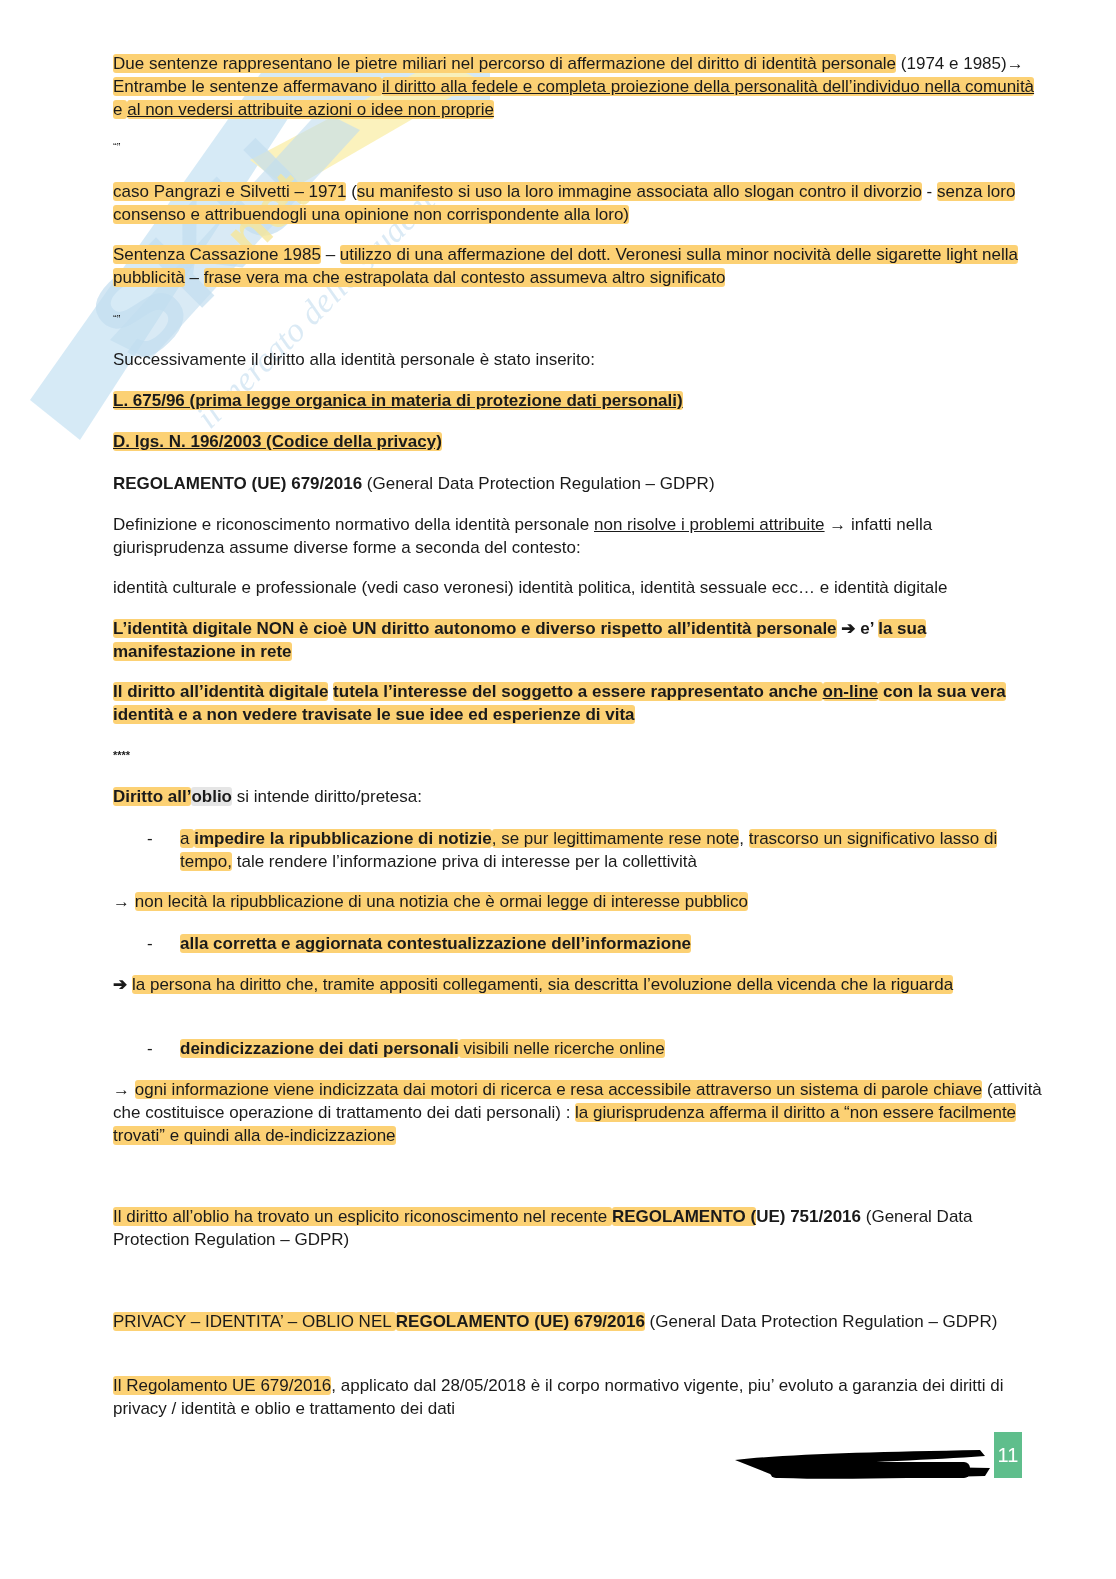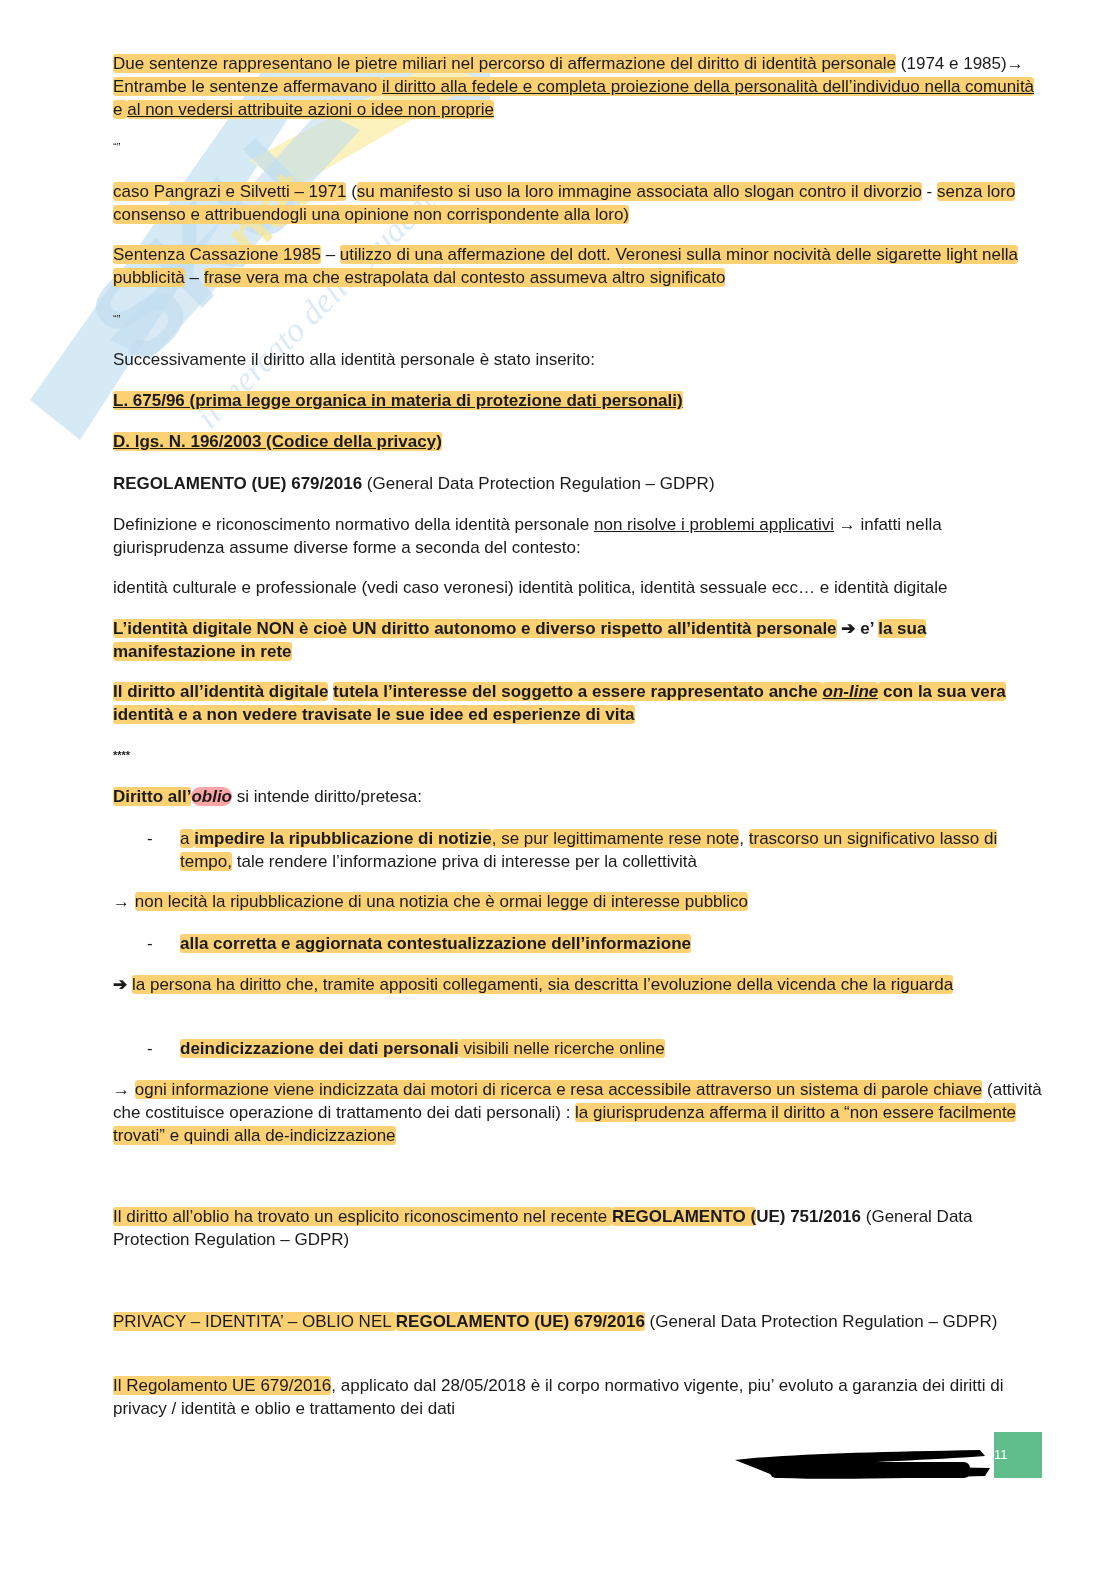--- a/index.html
+++ b/index.html
@@ -4,31 +4,31 @@
 <style>
   html, body { margin: 0; padding: 0; background: #ffffff; }
   body { width: 1116px; height: 1579px; position: relative; overflow: hidden;
          font-family: "Liberation Sans", sans-serif; color: #1a1a1a; }
   .watermark { position: absolute; left: 20px; top: 40px; width: 480px; height: 420px;
                pointer-events: none; z-index: 0; }
   .page { position: absolute; left: 105px; top: 44px; width: 930px; z-index: 1;
           font-size: 17px; line-height: 23px; }
   .p { position: absolute; left: 0; width: 930px; margin: 8px; }
   .hl { background: #fcd174; border-radius: 3px; box-decoration-break: clone; -webkit-box-decoration-break: clone; }
-  .hl2 { background: #fca5a5; border-radius: 9px; font-style: italic; }
+  .hl2 { background: #e5e5e5; border-radius: 3px; }
   .u { text-decoration: underline; }
   .b { font-weight: bold; }
-  .i { font-style: italic; }
+  .i { }
   .small { font-size: 11px; }
   .bullet { position: absolute; left: 34px; }
   .indent { padding-left: 67px; display: block; }
   .footer { position: absolute; left: 730px; top: 1432px; width: 320px; height: 60px; z-index: 2; }
   .redact { position: absolute; left: 0; top: 10px; width: 270px; height: 40px; }
-  .pagenum { position: absolute; left: 264px; top: 0; width: 48px; height: 46px; background: #5fbe8c;
-             color: #ffffff; font-size: 13px; line-height: 46px; text-align: left; }
+  .pagenum { position: absolute; left: 264px; top: 0; width: 28px; height: 46px; background: #5fbe8c;
+             color: #ffffff; font-size: 20px; line-height: 46px; text-align: center; }
 </style>
 </head>
 <body>
 
 <svg class="watermark" viewBox="0 0 480 420">
   <polygon points="10,360 250,20 470,20 470,60 280,60 60,400" fill="#cfe6f4" opacity="0.85"></polygon>
   <polygon points="230,120 420,20 460,40 270,150" fill="#fbf1b6" opacity="0.9"></polygon>
   <polygon points="90,300 300,70 340,90 130,320" fill="#bfdcee" opacity="0.6"></polygon>
   <text x="120" y="330" transform="rotate(-45 120 330)" font-family="Liberation Sans, sans-serif" font-size="120" font-weight="bold" fill="#c3def0" opacity="0.7">SKU</text>
   <text x="230" y="220" transform="rotate(-45 230 220)" font-family="Liberation Sans, sans-serif" font-size="60" font-weight="bold" fill="#f6e79a" opacity="0.8">net</text>
@@ -61,21 +61,21 @@
 
   <p class="p b" style="top:378px">
     <span class="hl u">D. lgs. N. 196/2003 (Codice della privacy)</span>
   </p>
 
   <p class="p" style="top:420px">
     <span class="b">REGOLAMENTO (UE) 679/2016</span><span> (General Data Protection Regulation – GDPR)</span>
   </p>
 
   <p class="p" style="top:461px">
-    <span>Definizione e riconoscimento normativo della identità personale </span><span class="u">non risolve i problemi applicativi</span><span> → infatti nella giurisprudenza assume diverse forme a seconda del contesto:</span>
+    <span>Definizione e riconoscimento normativo della identità personale </span><span class="u">non risolve i problemi attribuite</span><span> → infatti nella giurisprudenza assume diverse forme a seconda del contesto:</span>
   </p>
 
   <p class="p" style="top:524px">identità culturale e professionale (vedi caso veronesi) identità politica, identità sessuale ecc… e identità digitale</p>
 
   <p class="p b" style="top:565px">
     <span class="hl">L’identità digitale NON è cioè UN diritto autonomo e diverso rispetto all’identità personale</span><span> ➔ e’ </span><span class="hl">la sua manifestazione in rete</span>
   </p>
 
   <p class="p b" style="top:628px">
     <span class="hl">Il diritto all’identità digitale</span><span>  </span><span class="hl">tutela l’interesse del soggetto a essere rappresentato anche </span><span class="hl i u">on-line</span><span class="hl"> con la sua vera identità e a non vedere travisate le sue idee ed esperienze di vita</span>

